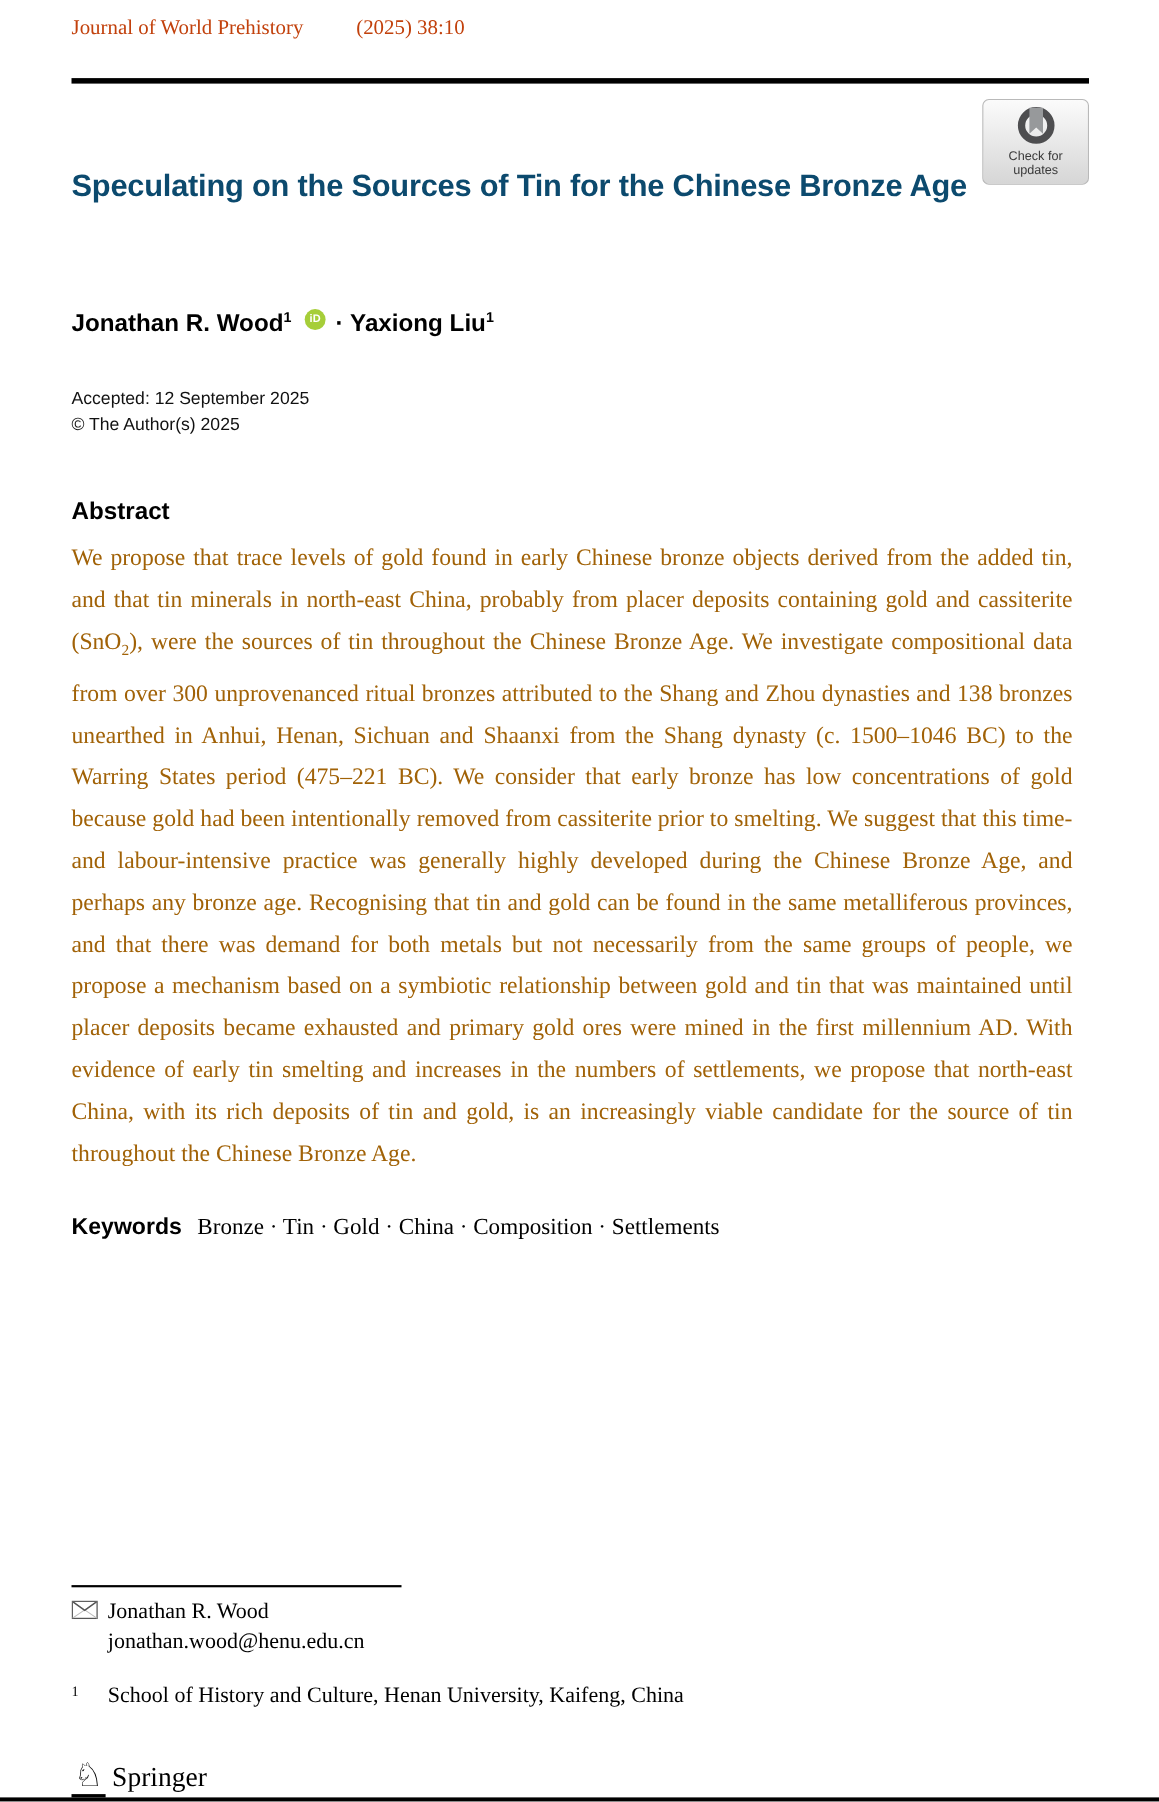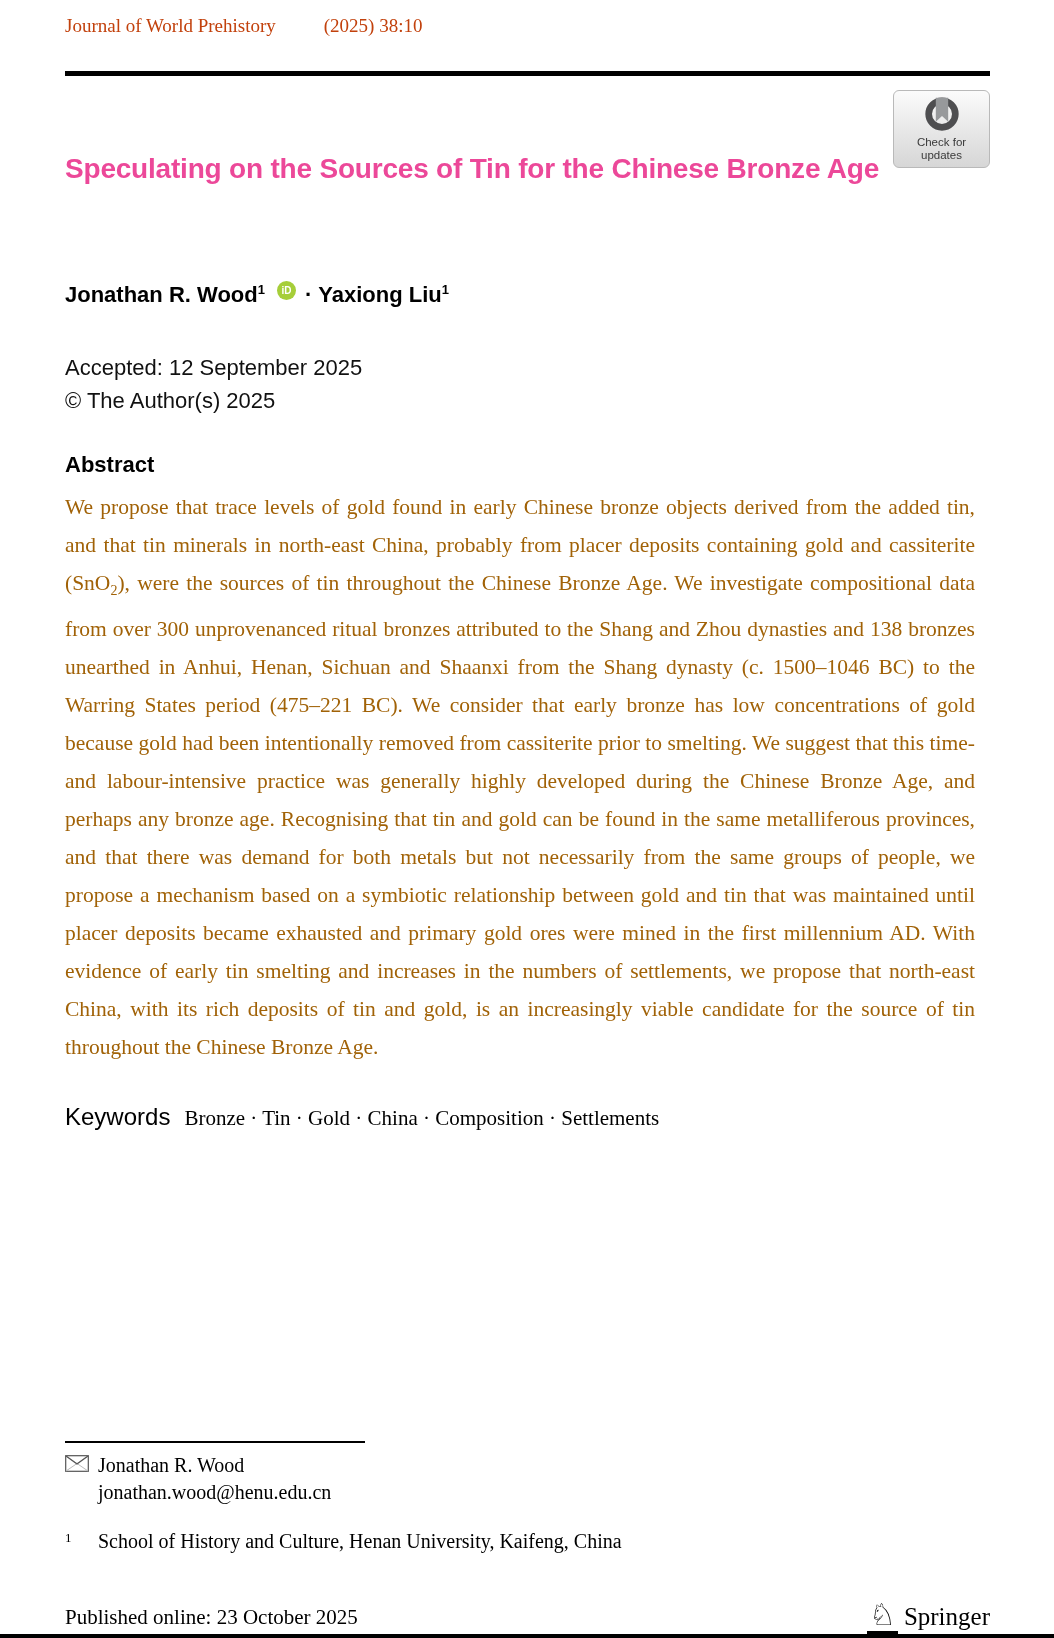--- a/index.html
+++ b/index.html
@@ -27,45 +27,45 @@
     background:linear-gradient(#fbfbfb,#d6d6d6);
     display:flex; flex-direction:column; align-items:center; justify-content:flex-start;
     box-sizing:border-box; padding-top:4px;
     cursor:pointer;
   }
   .badge-text { font-size:11.5px; line-height:1.15; color:#3a3a3a; text-align:center; margin-top:1px; }
 
   
   .title {
     position:absolute; top:150px; left:65px; width:870px;
-    margin:0; font-size:28px; font-weight:700; line-height:1.33; letter-spacing:-0.2px; color:#ec4899;
+    margin:0; font-size:28px; font-weight:700; line-height:1.33; letter-spacing:-0.2px; color:#0c4a6e;
   }
   .authors { position:absolute; top:281px; left:65px; font-size:22px; font-weight:700; }
   .authors sup { font-size:13px; font-weight:700; }
   .orcid {
     display:inline-block; width:19px; height:19px; border-radius:50%;
     color:#fff; font-size:10px; font-weight:700; text-align:center; line-height:19px;
     vertical-align:super; margin:0 3px 0 12px; cursor:pointer;
   }
   .authors .sep { font-weight:700; margin:0 6px; }
 
-  .dates { position:absolute; top:351px; left:65px; font-size:22px; line-height:1.5; color:#111; }
+  .dates { position:absolute; top:351px; left:65px; font-size:16px; line-height:1.5; color:#111; }
 
   
   .abs-head { position:absolute; top:452px; left:65px; margin:0; font-size:22px; font-weight:700; }
   .abs-body {
     position:absolute; top:488px; left:65px; width:910px; margin:0;
     font-family:"Liberation Serif", serif;
     font-size:21.5px; line-height:38px; text-align:justify; hyphens:auto; color:#a16207;
   }
   .abs-body sub { font-size:14px; }
 
   
   .keywords { position:absolute; top:1103px; left:65px; width:910px; font-family:"Liberation Serif", serif; font-size:21px; }
-  .kw-label { font-family:"Liberation Sans", sans-serif; font-weight:400; font-size:24px; margin-right:14px; }
+  .kw-label { font-family:"Liberation Sans", sans-serif; font-weight:700; font-size:21px; margin-right:14px; }
 
   
   .footnotes { position:absolute; top:1441px; left:65px; right:64px; font-family:"Liberation Serif", serif; font-size:20px; }
   .fn-rule { width:300px; border-top:2px solid #000; margin-bottom:9px; }
   .corr { display:flex; align-items:flex-start; }
   .env { width:24px; margin-top:3px; flex:0 0 auto; }
   .corr-txt { margin-left:9px; line-height:1.35; }
   .affil { margin-top:24px; display:flex; }
   .affil sup { font-size:13px; width:33px; flex:0 0 auto; }
 
@@ -133,21 +133,20 @@
         <div>jonathan.wood@henu.edu.cn</div>
       </div>
     </div>
     <div class="affil">
       <sup>1</sup>
       <span>School of History and Culture, Henan University, Kaifeng, China</span>
     </div>
   </div>
 
   <div class="footer">
-    <span class="published">Published online: 23 October 2025</span>
     <span class="springer">
       <span class="knight">♘</span>
       <span>Springer</span>
     </span>
   </div>
 
   <div class="bottom-bar"></div>
 
 </div>
 

